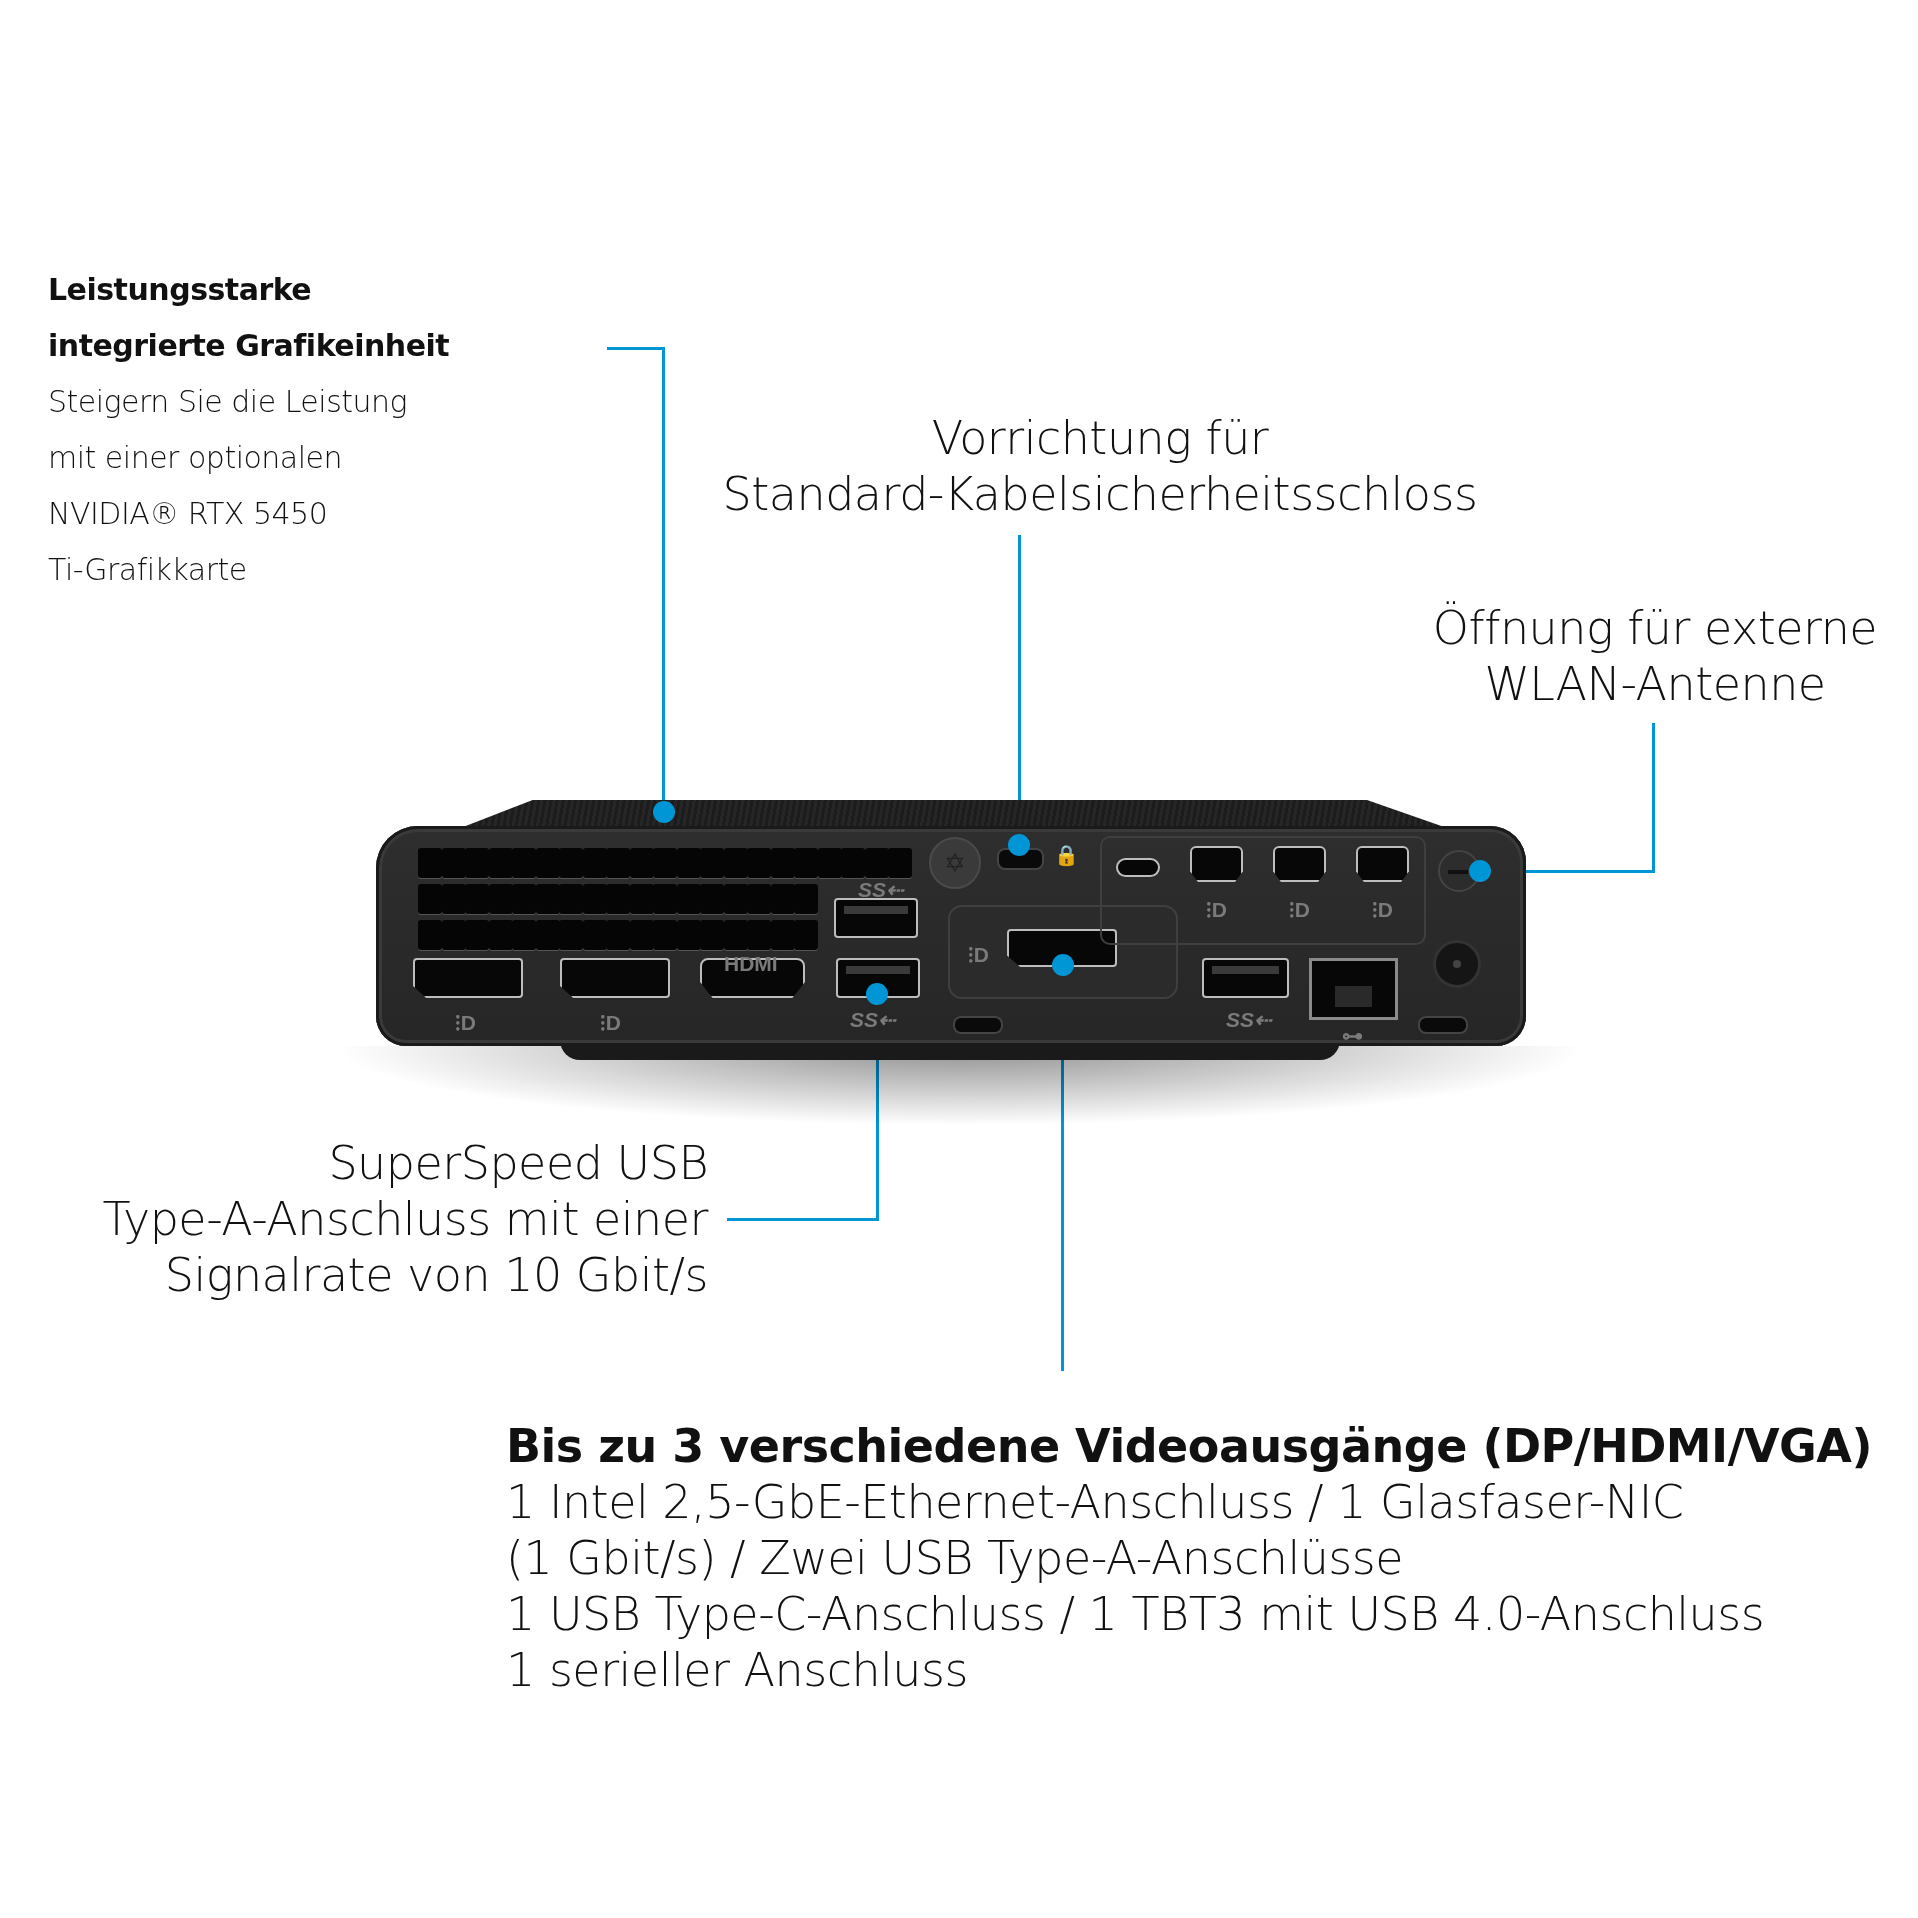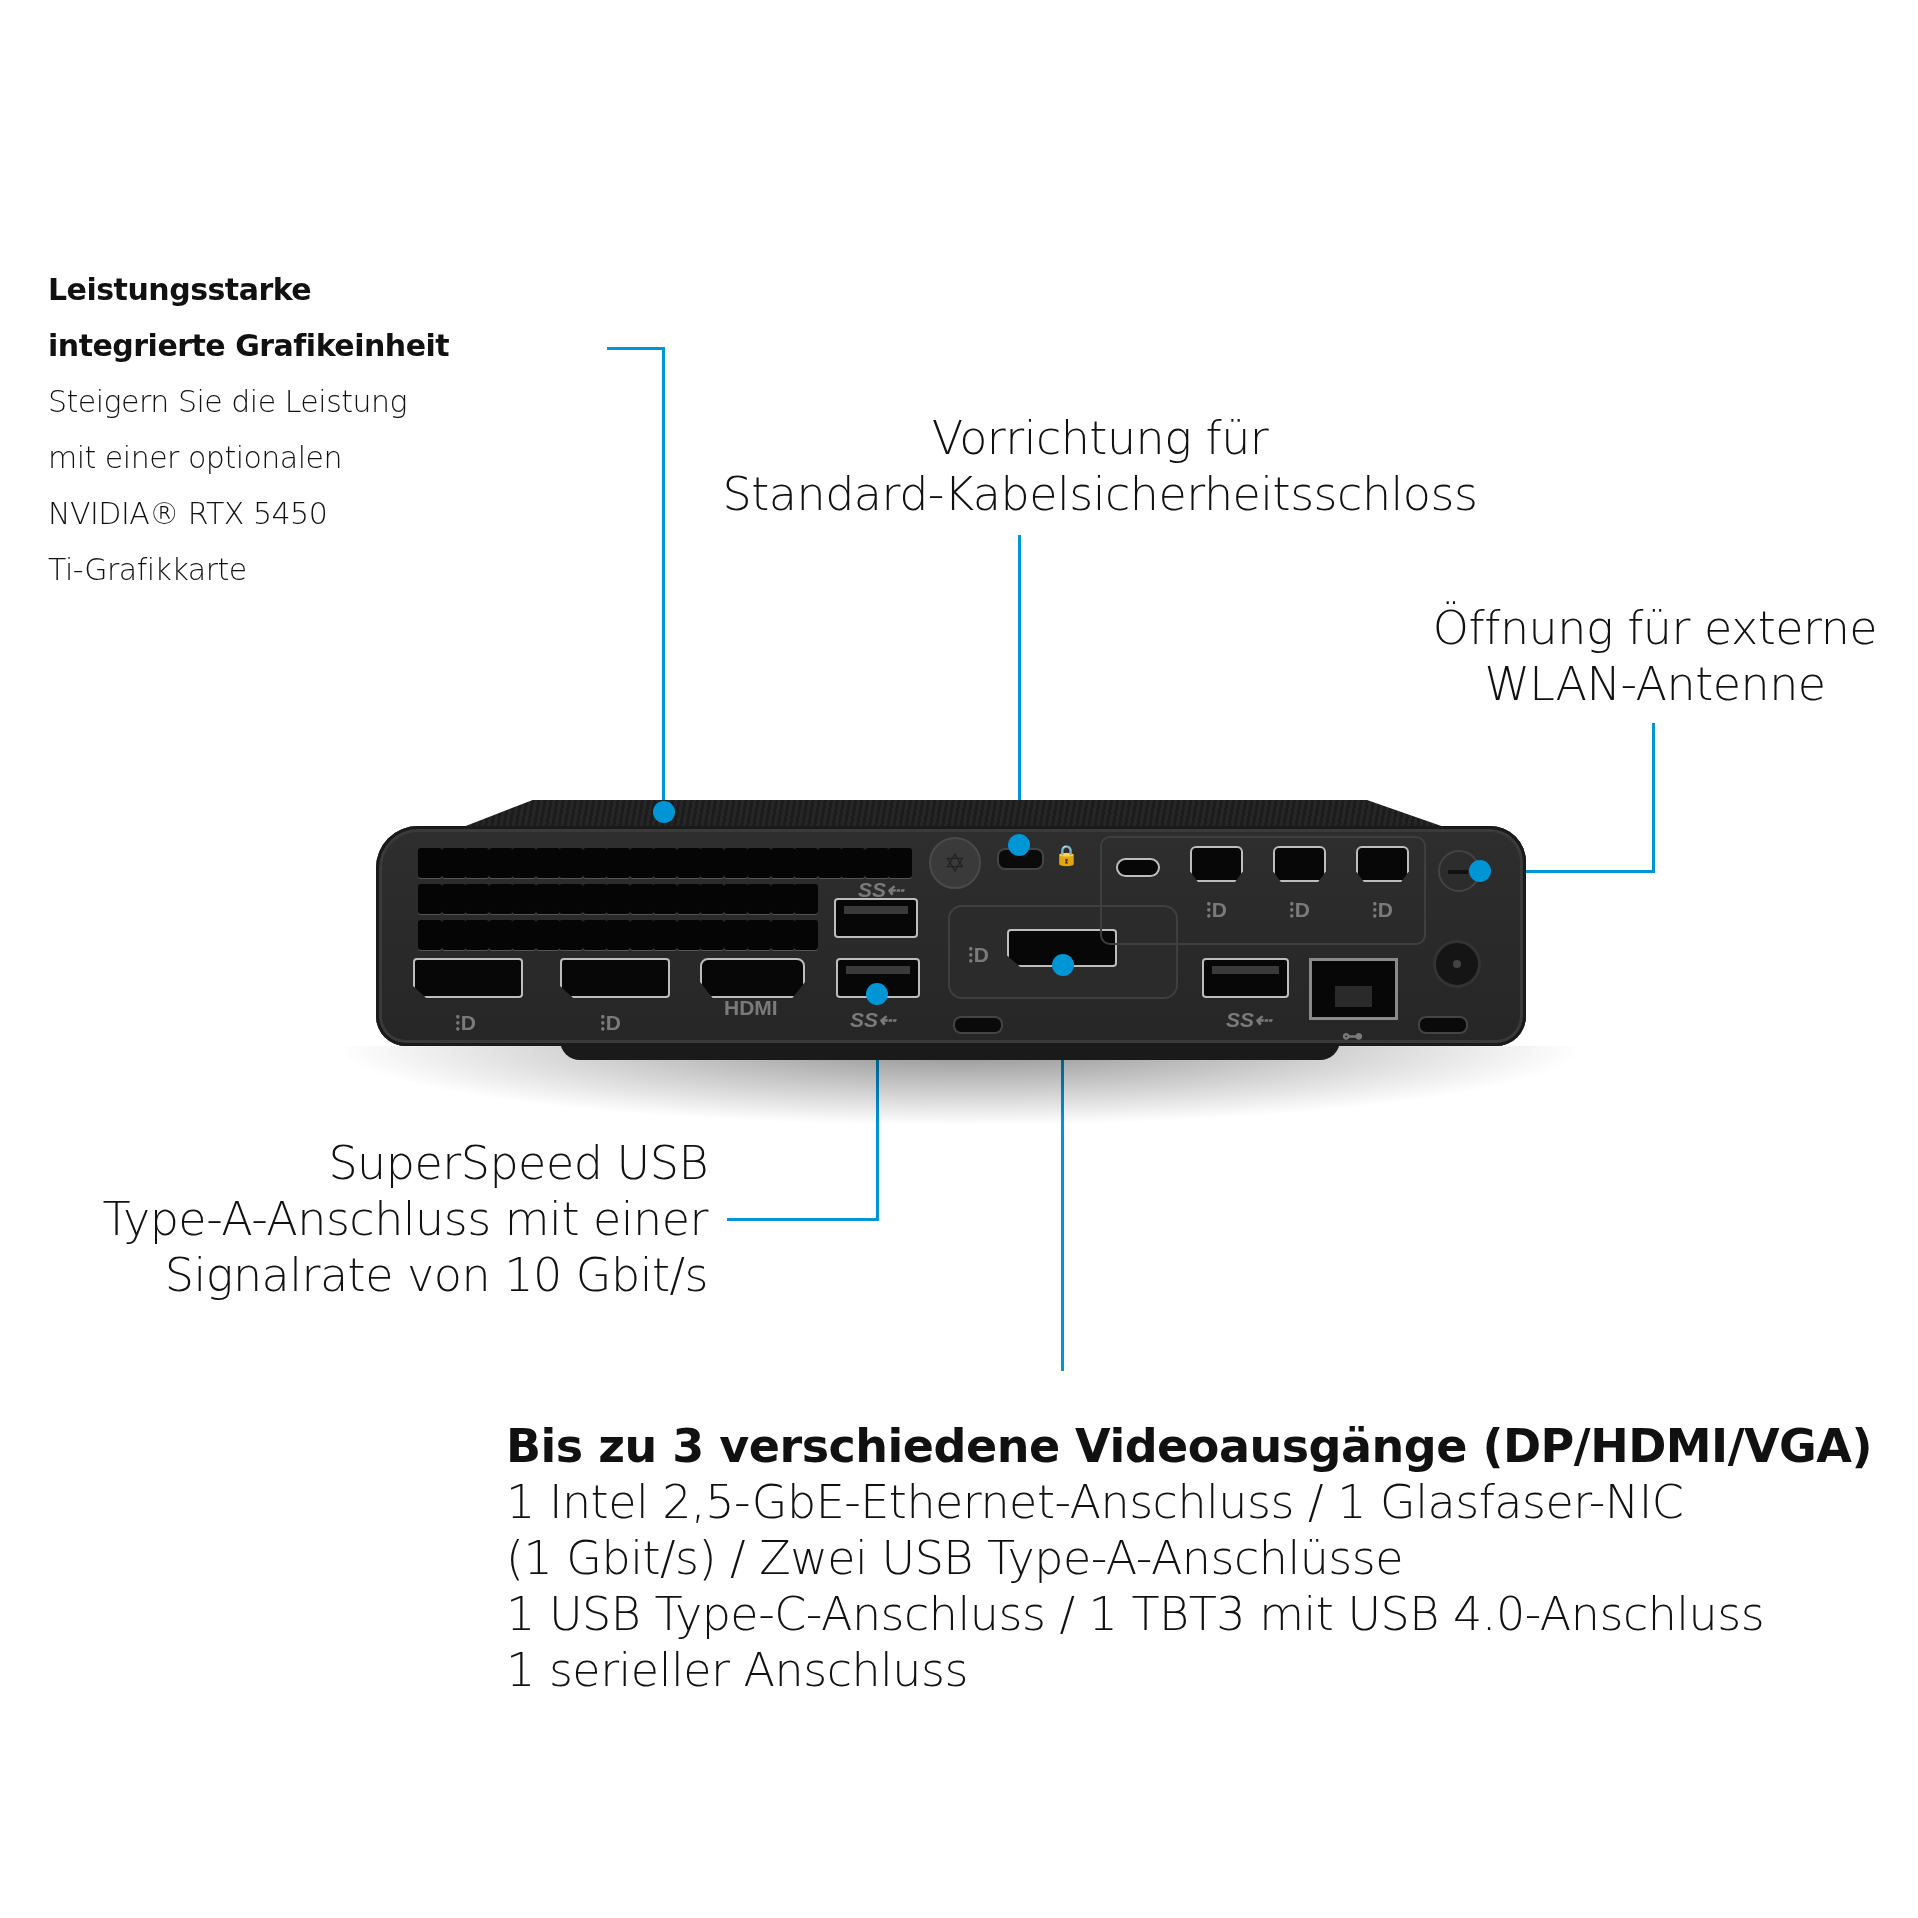--- a/index.html
+++ b/index.html
@@ -162,21 +162,21 @@
   </div>
 
   <div class="port dp" style="left:413px;top:958px;width:110px;height:40px;"></div>
   <div class="port dp" style="left:560px;top:958px;width:110px;height:40px;"></div>
   <div class="port hdmi" style="left:700px;top:958px;width:105px;height:40px;"></div>
   <div class="port usba" style="left:834px;top:898px;width:84px;height:40px;"></div>
   <div class="port usba" style="left:836px;top:958px;width:84px;height:40px;"></div>
 
   <span class="port-label" style="left:455px;top:1008px;">⁝D</span>
   <span class="port-label" style="left:600px;top:1008px;">⁝D</span>
-  <span class="port-label" style="left:724px;top:996px;">HDMI</span>
+  <span class="port-label" style="left:724px;top:952px;">HDMI</span>
   <span class="port-label" style="left:858px;top:878px;font-style:italic;">SS⇠</span>
   <span class="port-label" style="left:850px;top:1008px;font-style:italic;">SS⇠</span>
 
   <div class="screw" style="left:929px;top:837px;">✡</div>
   <div class="slot" style="left:997px;top:848px;width:47px;height:22px;"></div>
   <span class="lock-icon" style="left:1054px;top:843px;">🔒</span>
 
   <div class="module" style="left:948px;top:905px;width:226px;height:90px;"></div>
   <span class="port-label" style="left:968px;top:940px;">⁝D</span>
   <div class="port dp" style="left:1007px;top:929px;width:110px;height:38px;"></div>

